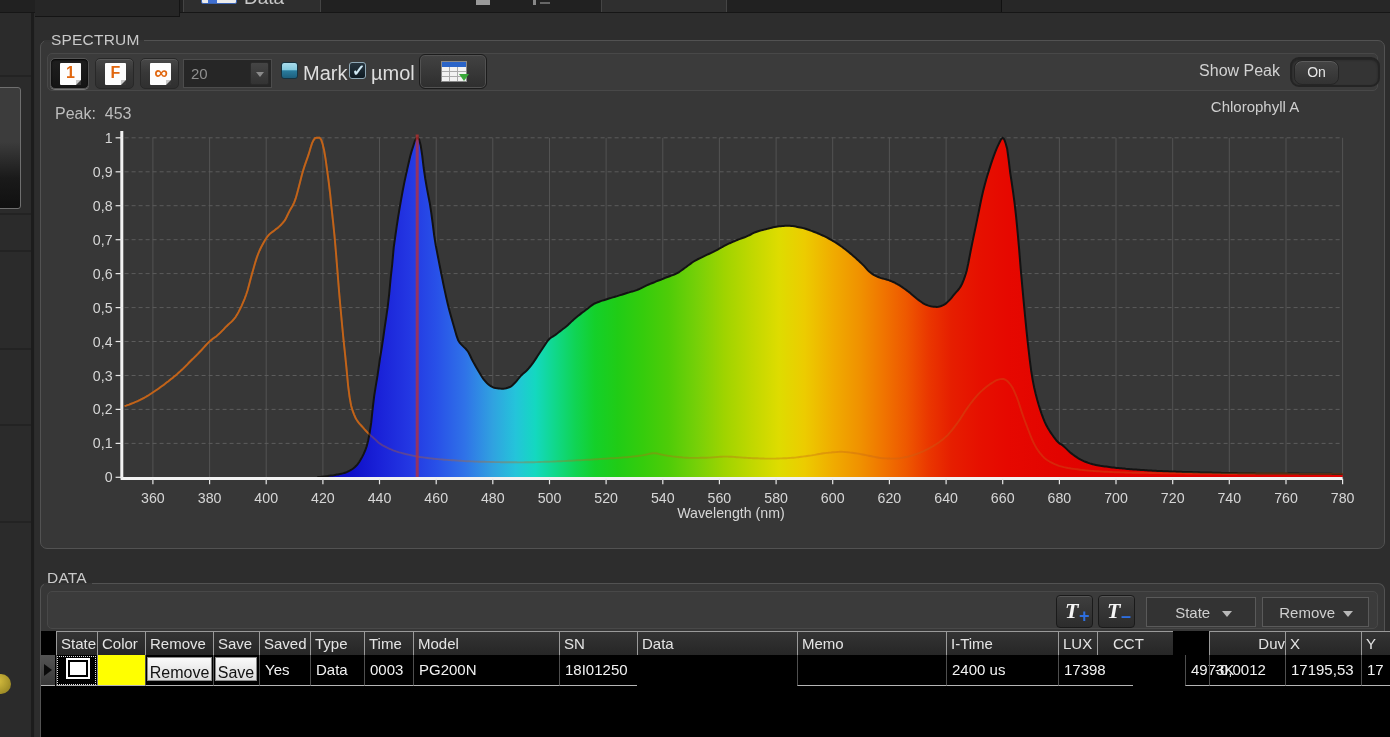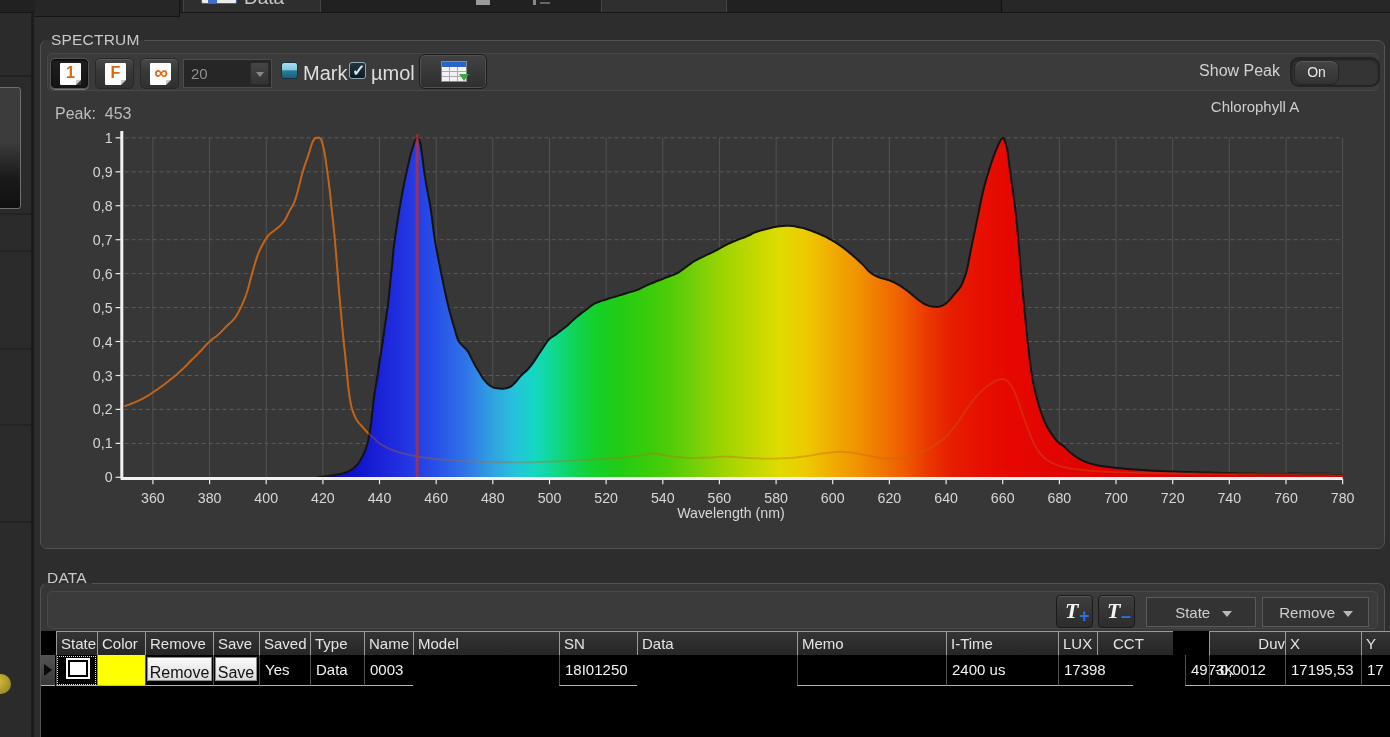--- a/index.html
+++ b/index.html
@@ -350,21 +350,21 @@
       <div class="tri"></div>
     </div>
 
   <div id="tbl" class="abs">
     <div class="hcell" style="left:15px;width:41px;">State</div>
 <div class="hcell" style="left:56px;width:48px;">Color</div>
 <div class="hcell" style="left:104px;width:68px;">Remove</div>
 <div class="hcell" style="left:172px;width:46px;">Save</div>
 <div class="hcell" style="left:218px;width:51px;">Saved</div>
 <div class="hcell" style="left:269px;width:54px;">Type</div>
-<div class="hcell" style="left:323px;width:49px;">Name</div>
+<div class="hcell" style="left:323px;width:49px;">Time</div>
 <div class="hcell" style="left:372px;width:146px;">Model</div>
 <div class="hcell" style="left:518px;width:78px;">SN</div>
 <div class="hcell" style="left:596px;width:160px;">Data</div>
 <div class="hcell" style="left:756px;width:149px;">Memo</div>
 <div class="hcell" style="left:905px;width:112px;">I-Time</div>
 <div class="hcell" style="left:1017px;width:75px;">LUX</div>
 <div class="hcell" style="left:1056px;width:76px;padding-left:15px;">CCT</div>
 <div class="hcell" style="left:1168px;width:76px;text-align:right;">Duv</div>
 <div class="hcell" style="left:1244px;width:76px;">X</div>
 <div class="hcell" style="left:1320px;width:30px;">Y</div>
@@ -377,20 +377,21 @@
 <div class="rcell" style="left:56px;width:48px;background:#ffff00;border-left-color:#8a8a8a;"></div>
 <div class="rcell" style="left:104px;width:68px;">
         <div class="btn2" style="left:1px;width:65px;">Remove</div>
       </div>
 <div class="rcell" style="left:172px;width:46px;">
         <div class="btn2" style="left:1px;width:42px;">Save</div>
       </div>
 <div class="rcell" style="left:218px;width:51px;">Yes</div>
 <div class="rcell" style="left:269px;width:54px;">Data</div>
 <div class="rcell" style="left:323px;width:49px;">0003</div>
+<div class="rcell" style="left:372px;width:146px;">PG200N</div>
 <div class="rcell" style="left:518px;width:78px;">18I01250</div>
 <div class="rcell" style="left:756px;width:149px;"></div>
 <div class="rcell" style="left:905px;width:112px;">2400 us</div>
 <div class="rcell" style="left:1017px;width:75px;">17398</div>
 <div class="rcell" style="left:1144px;width:76px;">4973K</div>
 <div class="rcell" style="left:1168px;width:76px;">-0,0012</div>
 <div class="rcell" style="left:1244px;width:76px;">17195,53</div>
 <div class="rcell" style="left:1320px;width:30px;">17</div>
   </div>
 </div>

